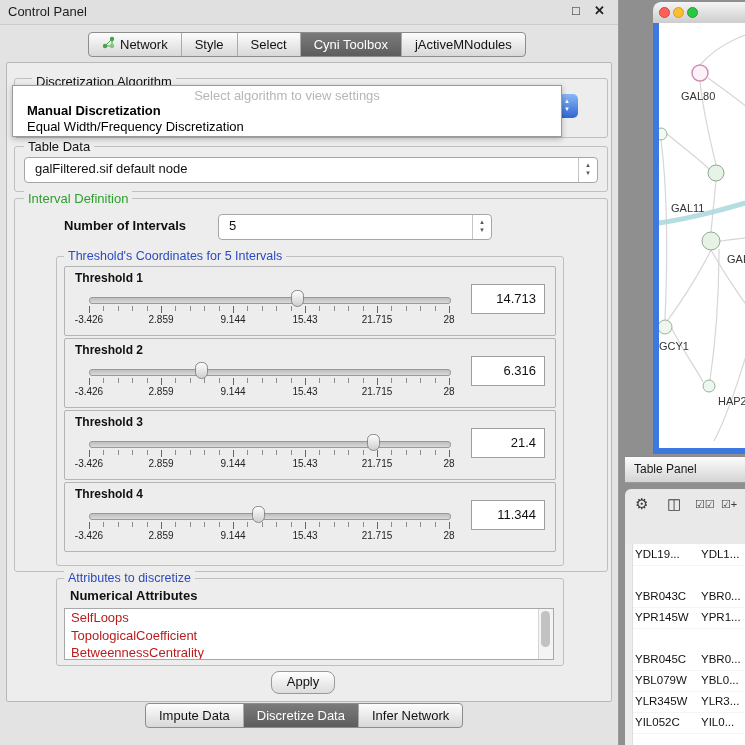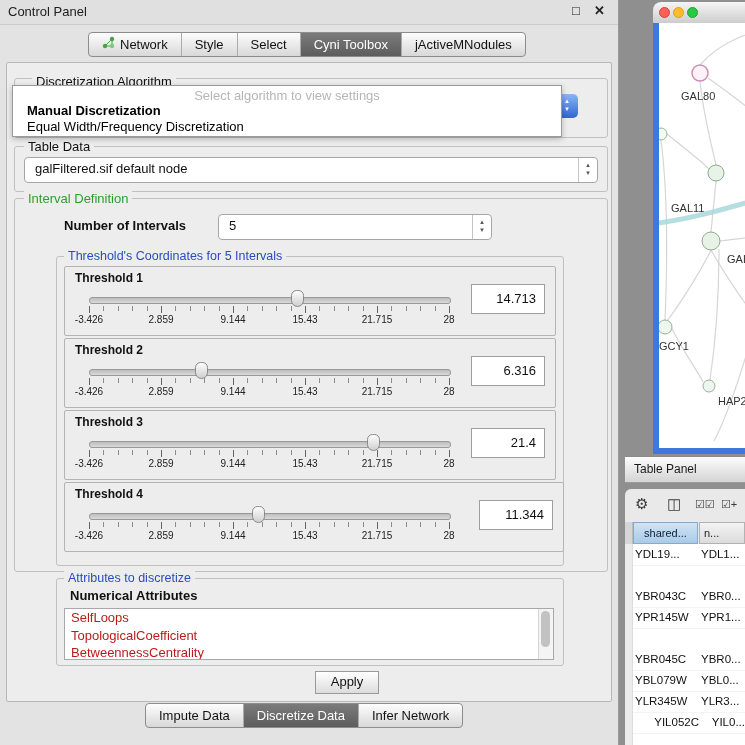--- a/index.html
+++ b/index.html
@@ -54,21 +54,21 @@
   .sl{position:absolute;top:25px;font-size:10px;color:#222;transform:translateX(-50%);white-space:nowrap;}
   .p0{left:0;}.p20{left:20%;}.p40{left:40%;}.p60{left:60%;}.p80{left:80%;}.p100{left:100%;}
   .valbox{position:absolute;right:10px;top:17px;width:74px;height:30px;background:#fff;border:1px solid #9e9e9e;box-sizing:border-box;font-size:13px;color:#111;text-align:right;line-height:28px;padding-right:8px;}
 
   
   .listbox{position:absolute;left:64px;top:608px;width:490px;height:52px;background:#fff;border:1px solid #a8a8a8;overflow:hidden;box-sizing:border-box;}
   .listitem{font-size:13px;color:#b91c1c;padding-left:6px;line-height:17.5px;white-space:nowrap;}
   .vscroll{position:absolute;right:0;top:0;bottom:0;width:14px;background:#f4f4f4;border-left:1px solid #d4d4d4;}
   .vthumb{position:absolute;left:2px;top:2px;width:9px;height:36px;background:#c2c2c2;border-radius:5px;}
 
-  .applybtn{position:absolute;left:271px;top:671px;width:62px;height:21px;border:1px solid #9a9a9a;border-radius:0;background:linear-gradient(#ffffff,#dcdcdc);font-size:13px;color:#111;text-align:center;line-height:19px;margin-left:44px;}
+  .applybtn{position:absolute;left:271px;top:671px;width:62px;height:21px;border:1px solid #9a9a9a;border-radius:8px;background:linear-gradient(#ffffff,#dcdcdc);font-size:13px;color:#111;text-align:center;line-height:19px;}
 
   .numlabel{position:absolute;left:64px;top:218px;font-size:13px;font-weight:bold;color:#111;}
 
   
   .right{position:absolute;left:620px;top:0;width:125px;height:745px;background:#8f8f8f;}
   .netwin{position:absolute;left:5px;top:2px;width:120px;height:452px;border-radius:8px 0 0 0;overflow:hidden;background:#3d77e0;margin-left:28px;}
   .chrome{position:absolute;left:0;top:0;right:0;height:21px;background:linear-gradient(#f5f5f5,#cdcdcd);border-bottom:1px solid #9e9e9e;}
   .light{position:absolute;top:5px;width:11px;height:11px;border-radius:50%;box-sizing:border-box;}
   .light.red{left:6px;background:#ff5f57;border:1px solid #d9423c;}
   .light.yellow{left:20px;background:#febc2e;border:1px solid #d99e22;}
@@ -228,21 +228,21 @@
         <span class="sl p0">-3.426</span>
         <span class="sl p20">2.859</span>
         <span class="sl p40">9.144</span>
         <span class="sl p60">15.43</span>
         <span class="sl p80">21.715</span>
         <span class="sl p100">28</span>
       </div>
       <div class="valbox">21.4</div>
     </div>
 
-    <div class="thr-panel" style="top:482px;padding-left:8px;">
+    <div class="thr-panel" style="top:482px;">
       <div class="thr-title">Threshold 4</div>
       <div class="slider">
         <div class="track"></div>
         <div class="thumb" style="left: 47%;"></div>
         <div class="minor-ticks"></div>
         <span class="mt p0"></span>
           <span class="mt p20"></span>
           <span class="mt p40"></span>
           <span class="mt p60"></span>
           <span class="mt p80"></span>
@@ -339,25 +339,20 @@
       <span class="tp-title">Table Panel</span>
     </div>
 
     <div class="tablewin">
       <div class="ttoolbar">
         <span class="ticonbtn" style="left:10px;">⚙</span>
         <span class="ticonbtn" style="left:42px;">◫</span>
         <span class="ticonbtn" style="left:70px;font-size:11px;top:9px;">☑☑</span>
         <span class="ticonbtn" style="left:96px;font-size:11px;top:9px;">☑+</span>
       </div>
-      <div class="thead">
-        <div class="corner"></div>
-        <div class="hc1">shared...</div>
-        <div class="hc2">n...</div>
-      </div>
       <div class="trows">
         <div class="rowstrip"></div>
         <div class="trow" style="top:0px;">
           <div class="tc1">YDL19...</div>
           <div class="tc2">YDL1...</div>
         </div>
         <div class="trow" style="top:42px;">
           <div class="tc1">YBR043C</div>
           <div class="tc2">YBR0...</div>
         </div>
@@ -370,21 +365,21 @@
           <div class="tc2">YBR0...</div>
         </div>
         <div class="trow" style="top:126px;">
           <div class="tc1">YBL079W</div>
           <div class="tc2">YBL0...</div>
         </div>
         <div class="trow" style="top:147px;">
           <div class="tc1">YLR345W</div>
           <div class="tc2">YLR3...</div>
         </div>
-        <div class="trow" style="top:168px;text-align:right;">
+        <div class="trow" style="top:168px;">
           <div class="tc1">YIL052C</div>
           <div class="tc2">YIL0...</div>
         </div>
       </div>
     </div>
   </div>
 
 </div>
 
 </body></html>

